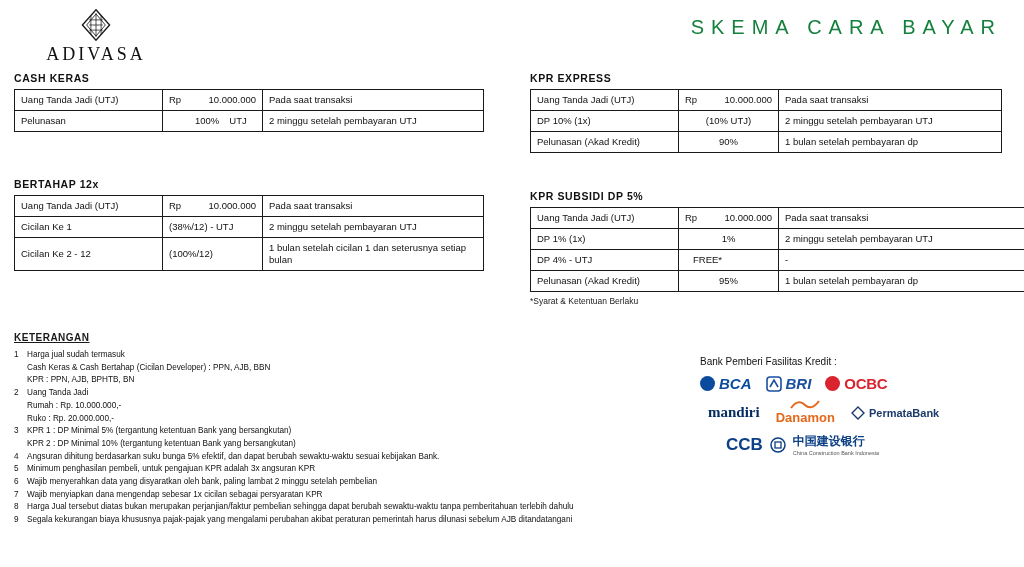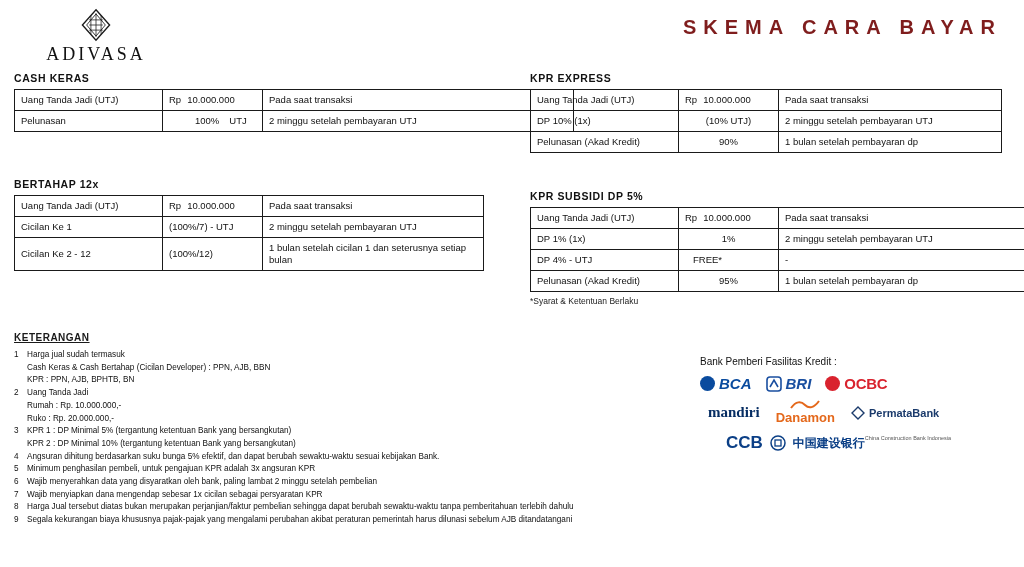--- a/index.html
+++ b/index.html
@@ -33,22 +33,22 @@
     letter-spacing: 3px;
     font-weight: 400;
     color: #111;
     font-family: "Liberation Serif", serif;
   }
   .page-title {
     position: absolute;
     right: 22px; top: 16px;
     font-size: 20px;
     letter-spacing: 7px;
-    color: #7f1d1d;
-    font-weight: 700;
+    color: #15803d;
+    font-weight: 400;
   }
 
   
   .block { position: absolute; }
   .block-title {
     font-size: 10.5px;
     font-weight: bold;
     letter-spacing: 0.6px;
     margin-bottom: 5px;
     color: #111;
@@ -62,21 +62,21 @@
     border: 1px solid #1a1a1a;
     font-size: 9.5px;
     padding: 4px 6px;
     vertical-align: middle;
     line-height: 1.25;
     color: #111;
   }
   td.c-label { width: 148px; }
   td.c-value { width: 100px; }
   td.c-note  { }
-  .val-split { display: flex; justify-content: flex-start; }
+  .val-split { display: flex; justify-content: space-between; }
   .val-split .v-left { padding-right: 6px; }
   .note-small { font-size: 8.5px; margin-top: 4px; color: #222; }
 
   
   .keterangan {
     position: absolute;
     left: 14px; top: 332px;
     width: 620px;
   }
   .ket-title {
@@ -146,21 +146,21 @@
       <path d="M20 2 L36 20 L20 38 L4 20 Z" fill="none" stroke="#1a1a1a" stroke-width="1.6"></path>
       <path d="M20 7 L31 20 L20 33 L9 20 Z" fill="none" stroke="#1a1a1a" stroke-width="1"></path>
       <path d="M12 14 L28 14 M12 20 L28 20 M12 26 L28 26" stroke="#1a1a1a" stroke-width="0.9"></path>
       <path d="M14 9 L14 31 M20 6 L20 34 M26 9 L26 31" stroke="#1a1a1a" stroke-width="0.9"></path>
     </svg>
     <div class="brand-name">ADIVASA</div>
   </div>
 
   <div class="page-title">SKEMA CARA BAYAR</div>
 
-  <div class="block" style="left:14px; top:72px; width:560px;">
+  <div class="block" style="left:14px; top:72px; width:470px;">
     <div class="block-title">CASH KERAS</div>
     <table class="scheme">
       <tbody>
           <tr>
         <td class="c-label">Uang Tanda Jadi (UTJ)</td>
         <td class="c-value">
           <div class="val-split">
             <span class="v-left">Rp</span>
             <span>10.000.000</span>
           </div>
@@ -218,21 +218,21 @@
         <td class="c-value">
           <div class="val-split">
             <span class="v-left">Rp</span>
             <span>10.000.000</span>
           </div>
         </td>
         <td class="c-note">Pada saat transaksi</td>
       </tr>
       <tr>
         <td class="c-label">Cicilan Ke 1</td>
-        <td class="c-value">(100%/7) - UTJ</td>
+        <td class="c-value">(38%/12) - UTJ</td>
         <td class="c-note">2 minggu setelah pembayaran UTJ</td>
       </tr>
       <tr>
         <td class="c-label">Cicilan Ke 2 - 12</td>
         <td class="c-value">(100%/12)</td>
         <td class="c-note">1 bulan setelah cicilan 1 dan seterusnya setiap bulan</td>
       </tr>
     </tbody>
       </table>
   </div>
@@ -358,20 +358,20 @@
         <span class="permata">PermataBank</span>
       </div>
     </div>
 
     <div class="bank-row row3">
       <span class="ccb-text">CCB</span>
       <svg width="16" height="16" viewBox="0 0 16 16">
         <circle cx="8" cy="8" r="7" fill="none" stroke="#0b3f86" stroke-width="1.5"></circle>
         <rect x="5" y="5" width="6" height="6" fill="none" stroke="#0b3f86" stroke-width="1.3"></rect>
       </svg>
-      <span style="display:flex; ">
+      <span style="display:flex; flex-direction:column;">
         <span class="ccb-cn">中国建设银行</span>
         <span class="ccb-sub">China Construction Bank Indonesia</span>
       </span>
     </div>
   </div>
 
 </div>
 
 </body></html>

